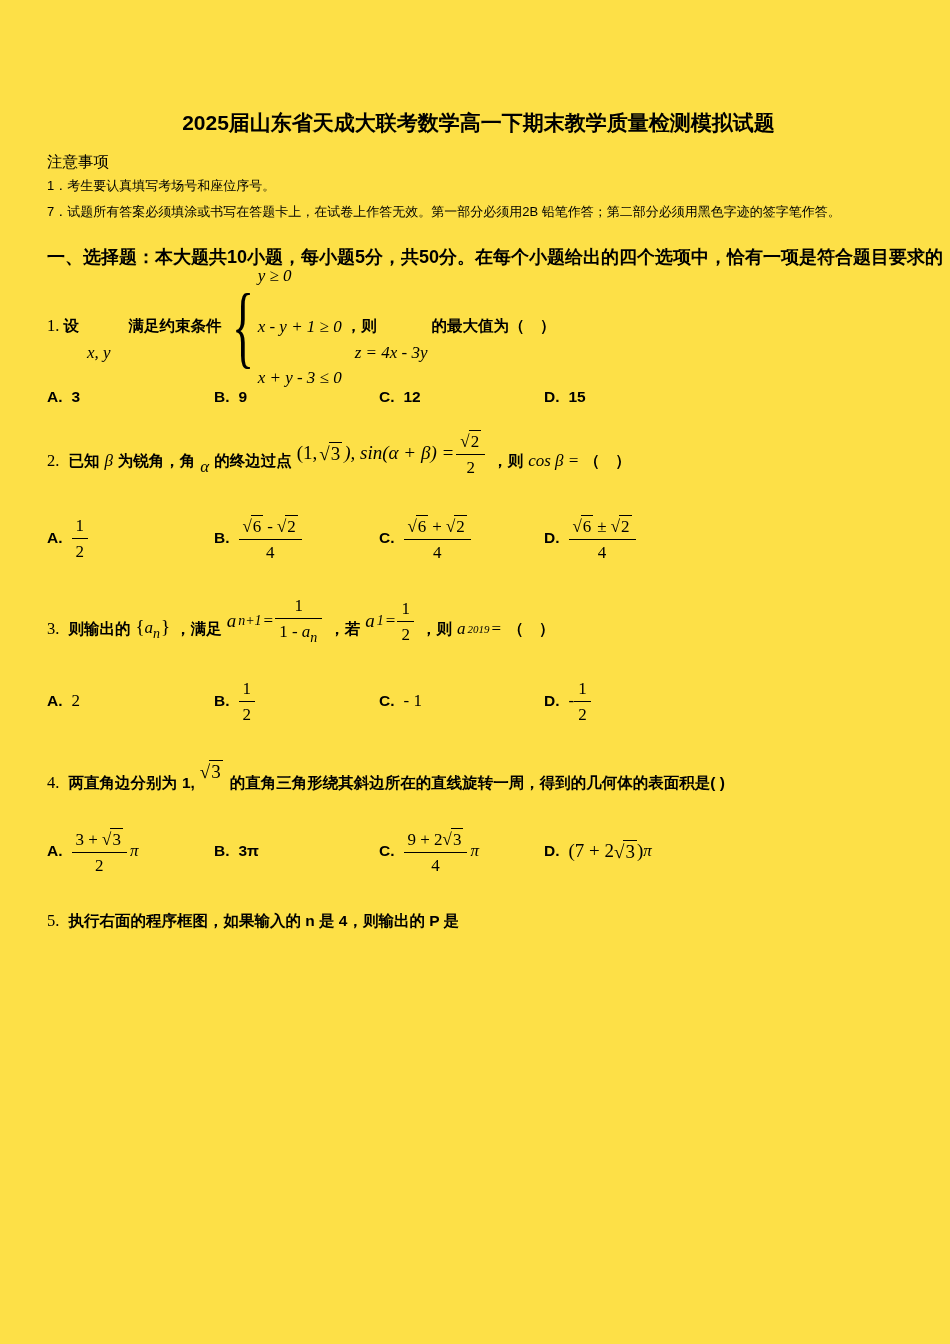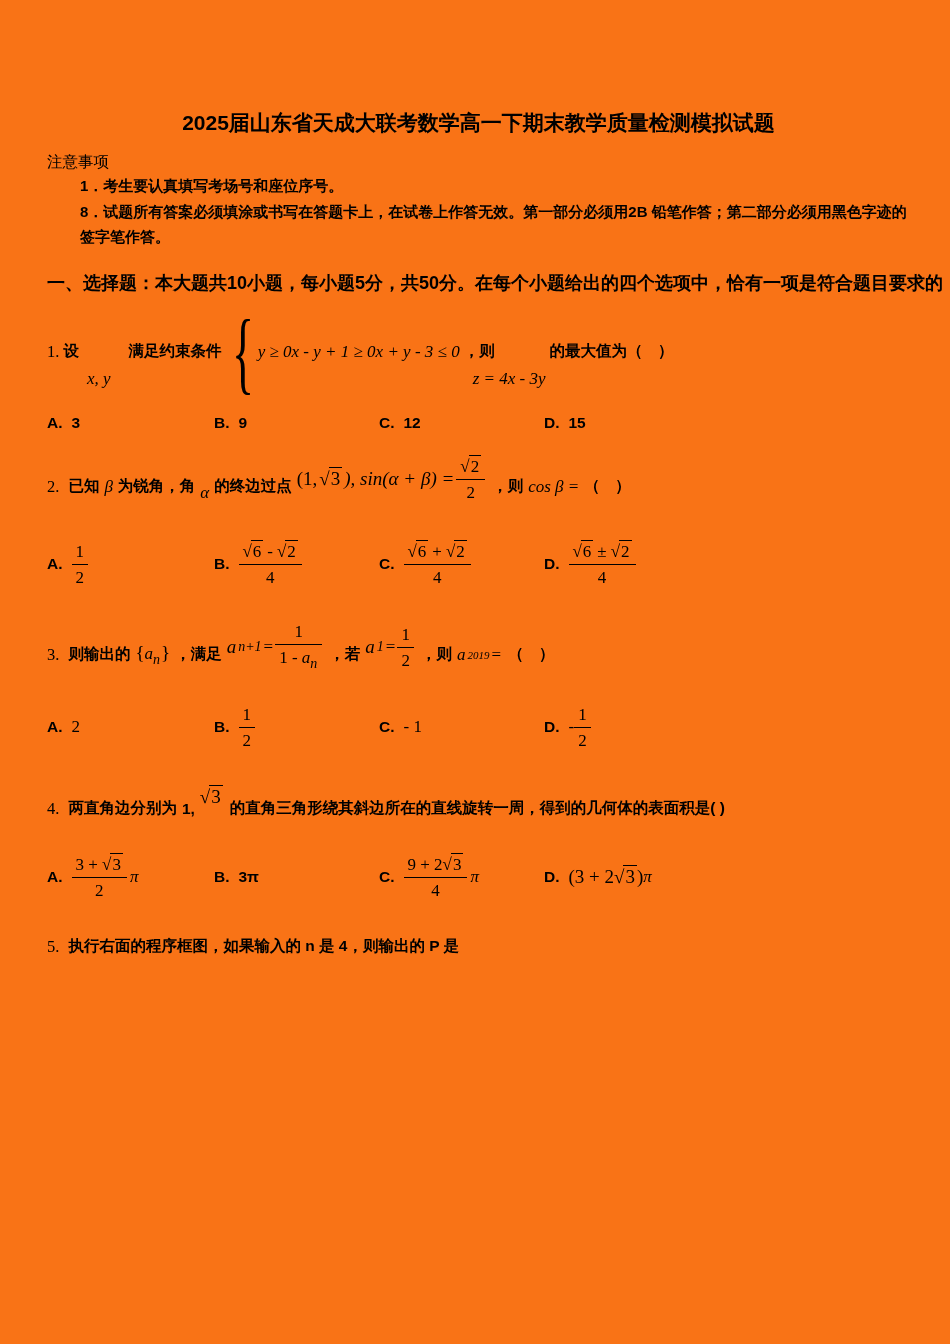--- a/index.html
+++ b/index.html
@@ -1,26 +1,26 @@
 <!DOCTYPE html>
 <html><head>
 <meta charset="utf-8">
 <style>
   * { margin:0; padding:0; box-sizing:border-box; }
   html,body { background:#fff; }
   .page {
     position:relative; width:950px; height:1344px; margin:0 auto;
-    background:#f97316; color:#000;
+    background:#fde047; color:#000;
     font-family:"Liberation Sans", sans-serif;
     padding:108px 40px 0 47px; overflow:hidden;
   }
   .title { font-size:21px; font-weight:700; text-align:center; line-height:30px; }
   .zh { font-weight:700; font-size:15.5px; }
   .notice-h { margin-top:13px; font-size:15.5px; font-weight:400; line-height:22px; }
-  .notice-item { font-size:15px; font-weight:700; line-height:25.5px;margin-left:33px; }
+  .notice-item { font-size:13px; font-weight:400; line-height:25.5px; }
   .section-h { margin-top:22px; font-size:18px; font-weight:700; line-height:22px; white-space:nowrap; }
 
   .qline { display:flex; align-items:center; white-space:nowrap; }
   .qline > * { margin-right:5px; }
   .qno { font-family:"Liberation Serif", serif; font-size:16.5px; font-weight:400; margin-right:9px; }
 
   .math   { font-family:"Liberation Serif", serif; font-style:italic; font-size:17px; }
   .mathup { font-family:"Liberation Serif", serif; font-style:normal; font-size:17px; }
   .big { font-size:19px; }
   .ssub { font-family:"Liberation Serif", serif; font-style:italic; font-size:14px; vertical-align:-5px; margin-right:1px; }
@@ -40,21 +40,21 @@
   .raise8  { transform:translateY(-8px); }
   .raise12 { transform:translateY(-12px); }
   .lower   { display:inline-block; transform:translateY(6px); }
   .drop    { display:inline-block; transform:translateY(27px); }
 
   
   .q1 { margin-top:14px; height:88px; display:flex; align-items:center; white-space:nowrap; }
   .q1 > * { margin-right:4px; }
   .brace { font-family:"Liberation Serif", serif; font-size:92px; font-weight:300; line-height:78px;
            display:inline-block; transform:scaleX(0.5); margin:0 -8px 0 -4px; }
-  .sys { display:inline-flex; flex-direction:row; justify-content:flex-start; line-height:27px; }
+  .sys { display:inline-flex; flex-direction:column; justify-content:flex-start; line-height:27px;gap:24px; }
   .q1 .vars   { margin-left:4px;  margin-right:18px; }
   .q1 .target { margin-left:-26px; }
 
   .opts { display:grid; grid-template-columns:167px 165px 165px 1fr; align-items:center; }
   .opt { display:inline-flex; align-items:center; }
   .optlabel { font-weight:700; font-size:15.5px; margin-right:9px; }
   .optval-b { font-weight:700; font-size:15.5px; }
   .optval-s { font-family:"Liberation Serif", serif; font-size:17px; }
 
   .opts1 { margin-top:15px; height:24px; }
@@ -70,21 +70,21 @@
 </head>
 <body>
 
 <div class="page">
 
   <div class="title">2025届山东省天成大联考数学高一下期末教学质量检测模拟试题</div>
 
   <div>
     <div class="notice-h">注意事项</div>
     <div class="notice-item">1．考生要认真填写考场号和座位序号。</div>
-    <div class="notice-item">8．试题所有答案必须填涂或书写在答题卡上，在试卷上作答无效。第一部分必须用2B 铅笔作答；第二部分必须用黑色字迹的签字笔作答。</div>
+    <div class="notice-item">7．试题所有答案必须填涂或书写在答题卡上，在试卷上作答无效。第一部分必须用2B 铅笔作答；第二部分必须用黑色字迹的签字笔作答。</div>
   </div>
 
   <div class="section-h">一、选择题：本大题共10小题，每小题5分，共50分。在每个小题给出的四个选项中，恰有一项是符合题目要求的</div>
 
   <div class="q1">
     <span class="qno">1.</span>
     <span class="zh">设</span>
     <span class="math drop vars">x, y</span>
     <span class="zh">满足约束条件</span>
     <span class="brace">{</span>
@@ -254,21 +254,21 @@
     <span class="opt">
       <span class="optlabel">C.</span>
       <span class="frac">
         <span class="num"><span>9 + 2</span><span class="sqrt"><span>√</span><span class="rad">3</span></span></span>
         <span class="den">4</span>
       </span>
       <span class="math pi">π</span>
     </span>
     <span class="opt">
       <span class="optlabel">D.</span>
-      <span class="mathup big">(3 + 2</span>
+      <span class="mathup big">(7 + 2</span>
       <span class="sqrt big"><span>√</span><span class="rad">3</span></span>
       <span class="mathup big">)</span>
       <span class="math">π</span>
     </span>
   </div>
 
   <div class="qline q5line">
     <span class="qno">5.</span>
     <span class="zh">执行右面的程序框图，如果输入的 n 是 4，则输出的 P 是</span>
   </div>

